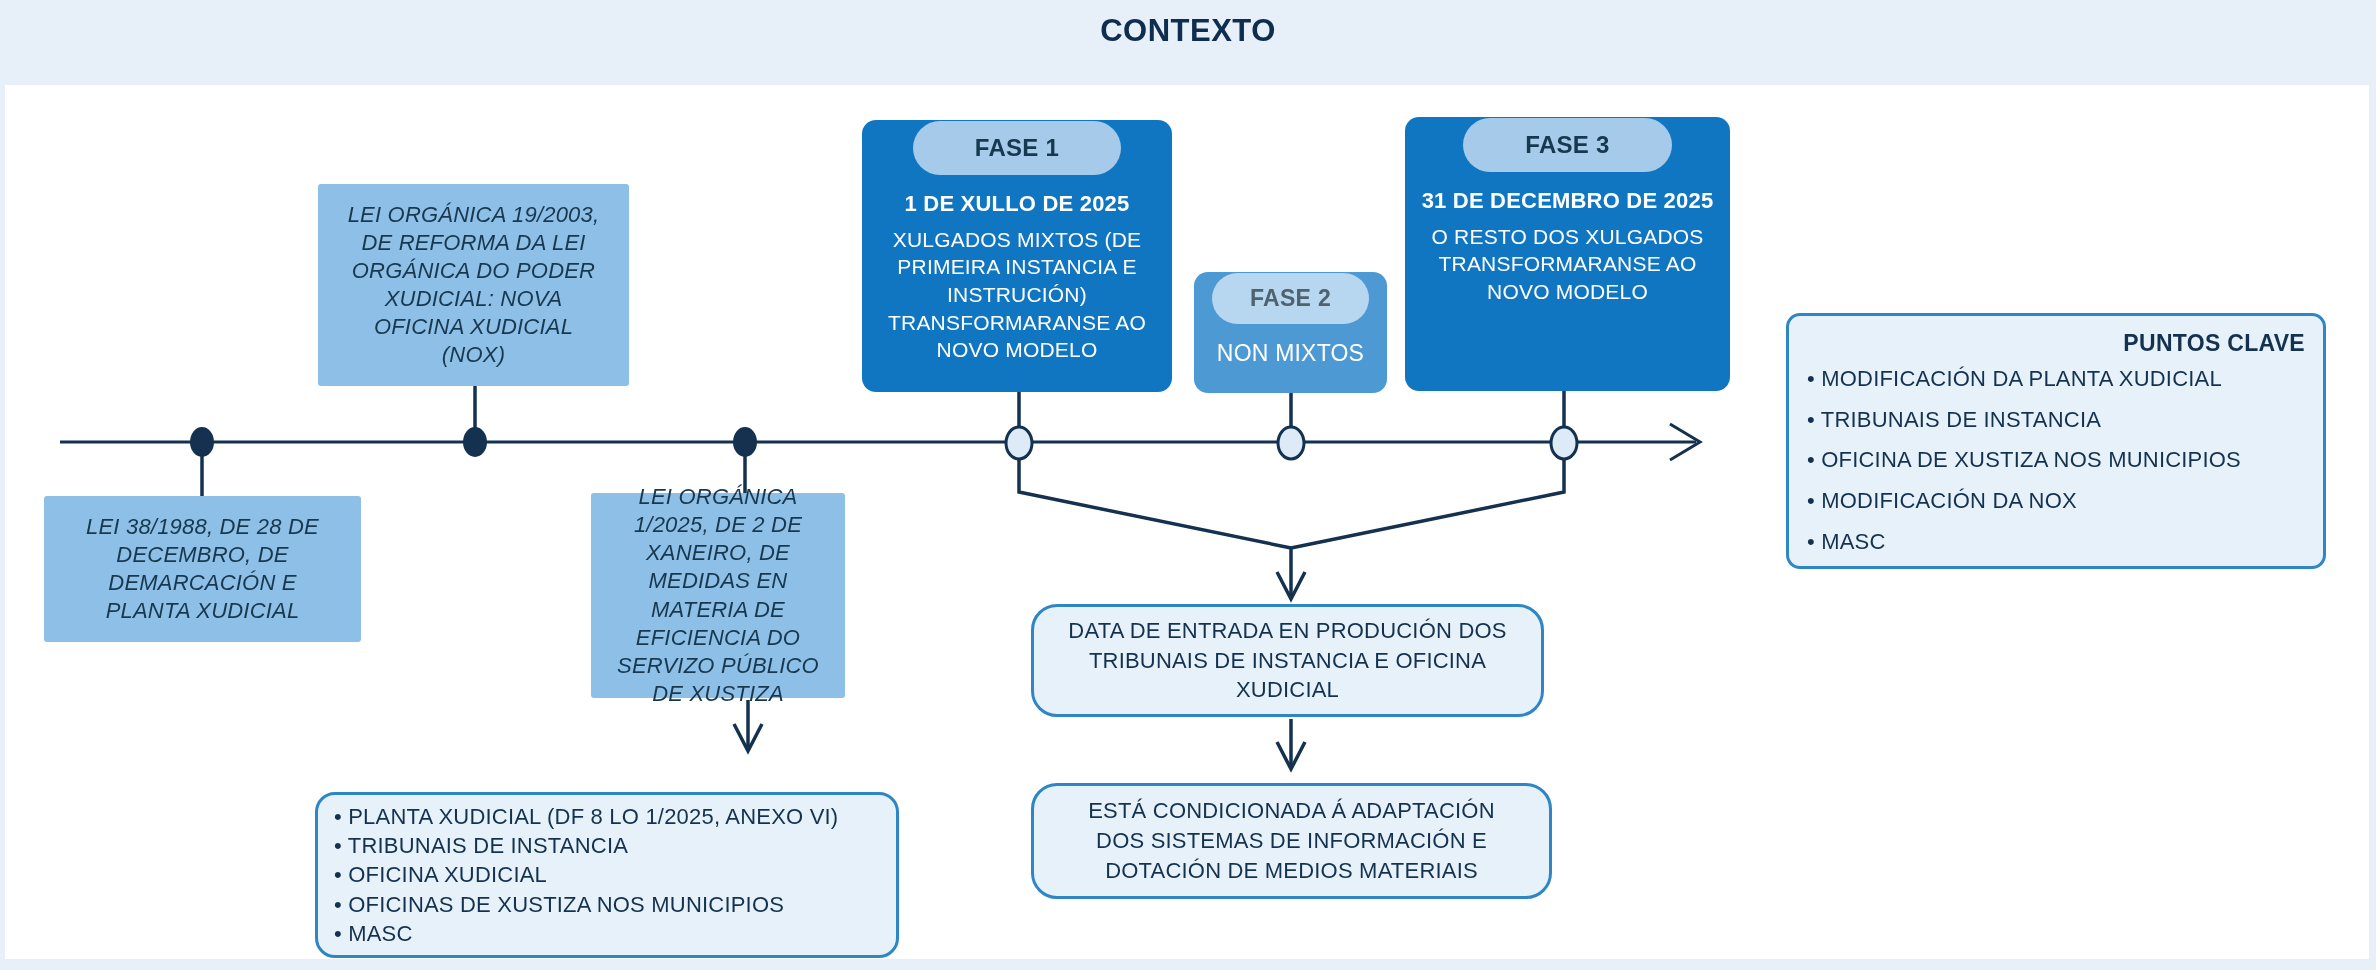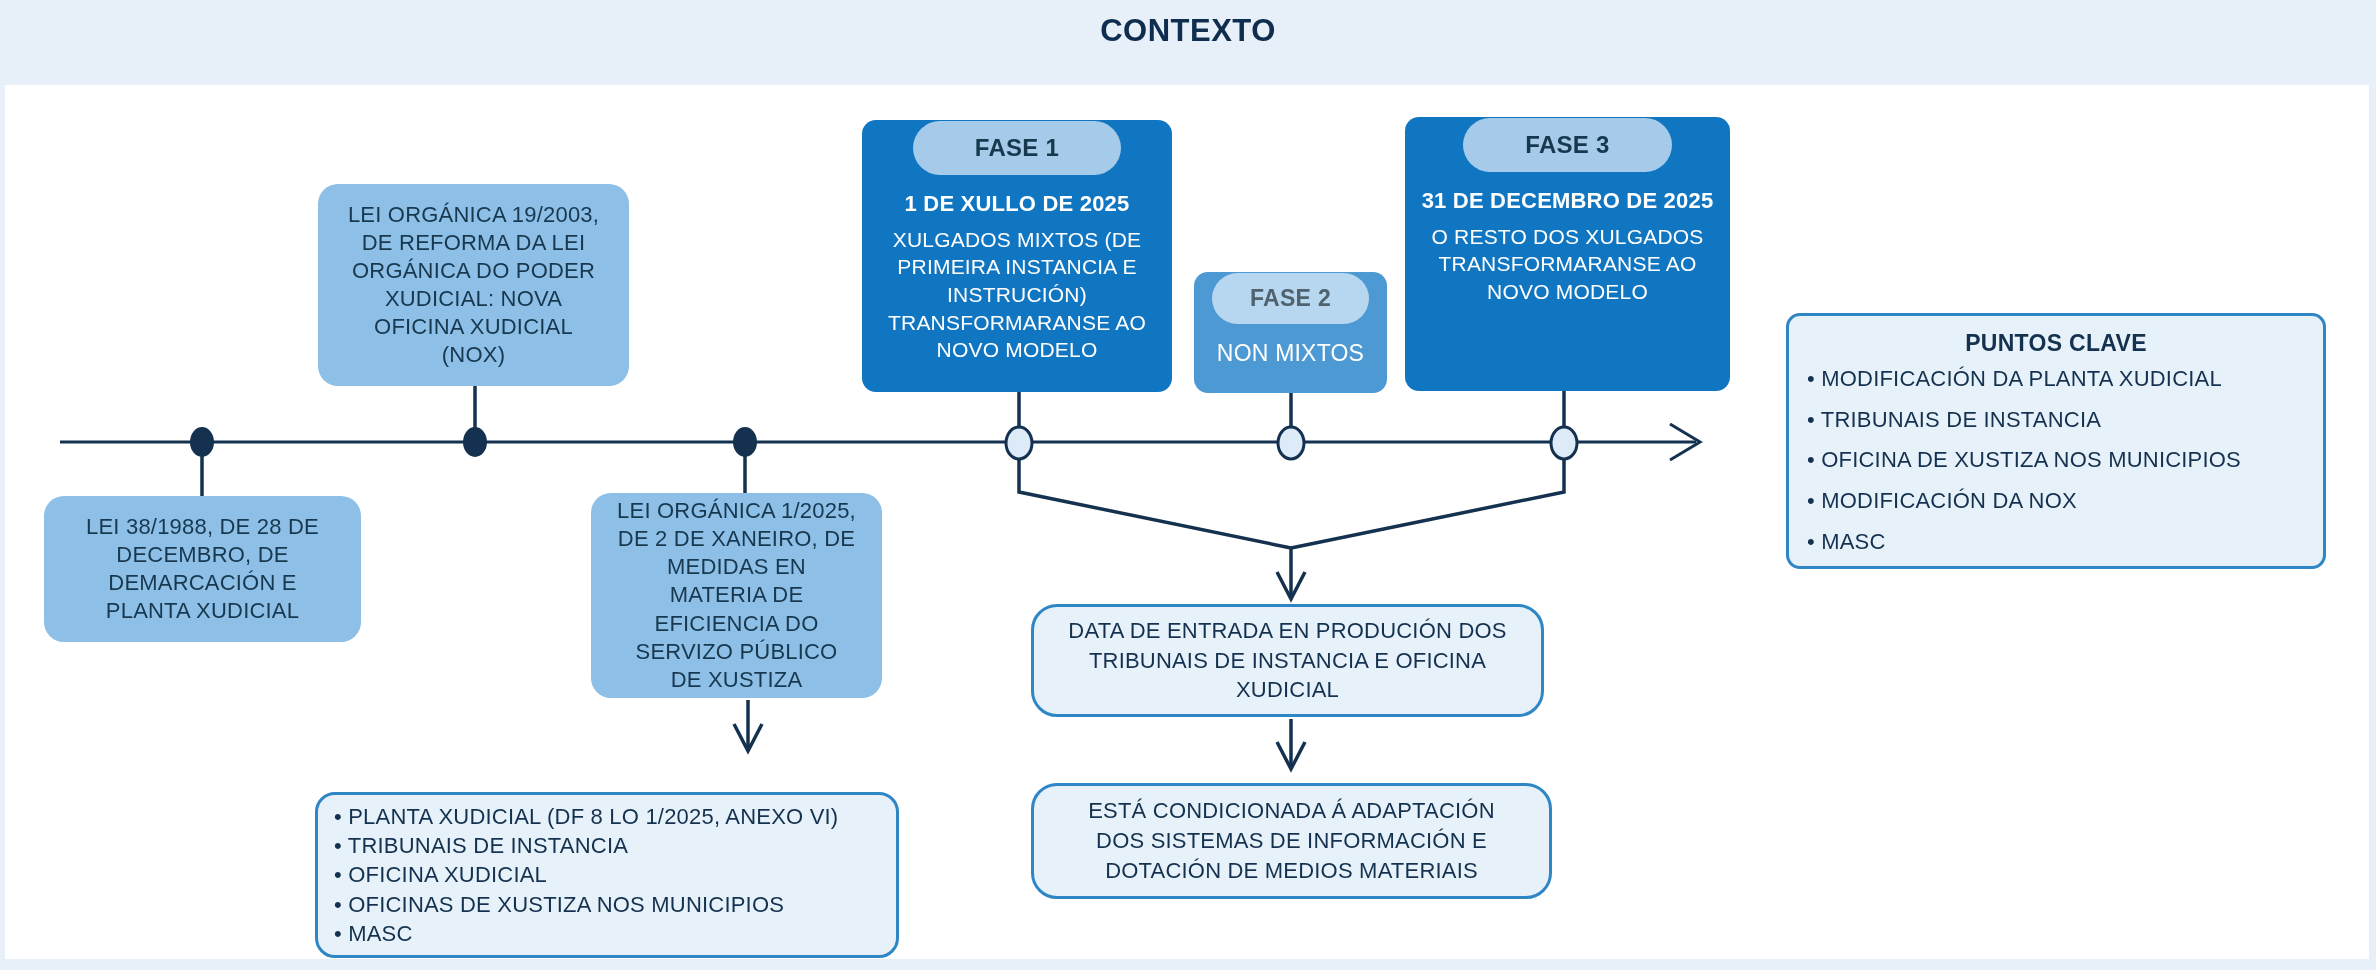--- a/index.html
+++ b/index.html
@@ -23,24 +23,24 @@
     font-size:31px;font-weight:bold;letter-spacing:.5px;color:#0F2D4E;
   }
   .panel{
     position:absolute;left:5px;top:85px;width:2364px;height:874px;
     background:var(--panel_bg);
   }
   svg.connectors{position:absolute;left:0;top:0;width:2376px;height:970px;pointer-events:none;}
 
   .box{position:absolute;box-sizing:border-box;}
   .lightbox{
-    background:var(--light_box);border-radius:20px;
+    background:var(--light_box);border-radius:3px;
     display:flex;align-items:center;justify-content:center;text-align:center;
     font-size:22px;line-height:1.28;letter-spacing:.2px;
-    padding:10px 26px;color:#17384F;
+    padding:10px 26px;color:#17384F;font-style:italic;
   }
   .outlinebox{
     background:var(--outline_box_bg);
     border:3px solid var(--outline_box_border);
   }
   .fasebox{
     border-radius:14px;color:var(--white_text);text-align:center;
   }
   .fase13{background:var(--dark_box);}
   .fase2{background:var(--fase2_box);}
@@ -65,30 +65,30 @@
   .bullets{display:flex;flex-direction:column;justify-content:center;}
   .bullet{white-space:nowrap;letter-spacing:.2px;}
   .bullet::before{content:"• ";}
 
   #box-details{
     left:315px;top:760px;width:584px;height:166px;border-radius:20px;
     font-size:22px;line-height:1.33;padding:8px 16px;margin-top:32px;
   }
   #box-lei2003{left:318px;top:184px;width:311px;height:202px;}
   #box-lei1988{left:44px;top:496px;width:317px;height:146px;}
-  #box-lei2025{left:591px;top:493px;width:291px;height:205px;}
+  #box-lei2025{left:591px;top:493px;width:254px;height:205px;}
   #fase1{left:862px;top:120px;width:310px;height:272px;}
   #fase2{left:1194px;top:272px;width:193px;height:121px;}
   #fase3{left:1405px;top:117px;width:325px;height:274px;}
   #puntos{
     left:1786px;top:313px;width:540px;height:256px;border-radius:14px;
     padding:10px 18px 6px;font-size:22px;
   }
   #puntos .puntos-title{
-    text-align:center;font-weight:bold;font-size:23px;letter-spacing:.3px;margin:4px 0 2px;
+    text-align:right;font-weight:bold;font-size:23px;letter-spacing:.3px;margin:4px 0 2px;
   }
   #puntos .bullet{line-height:1.85;}
   #data-box{left:1031px;top:604px;width:513px;height:113px;border-radius:26px;}
   #cond-box{left:1031px;top:783px;width:521px;height:116px;border-radius:26px;}
   .flowbox{
     display:flex;align-items:center;justify-content:center;text-align:center;
     font-size:22px;line-height:1.35;letter-spacing:.2px;padding:6px 28px;
   }
 </style>
 </head>

